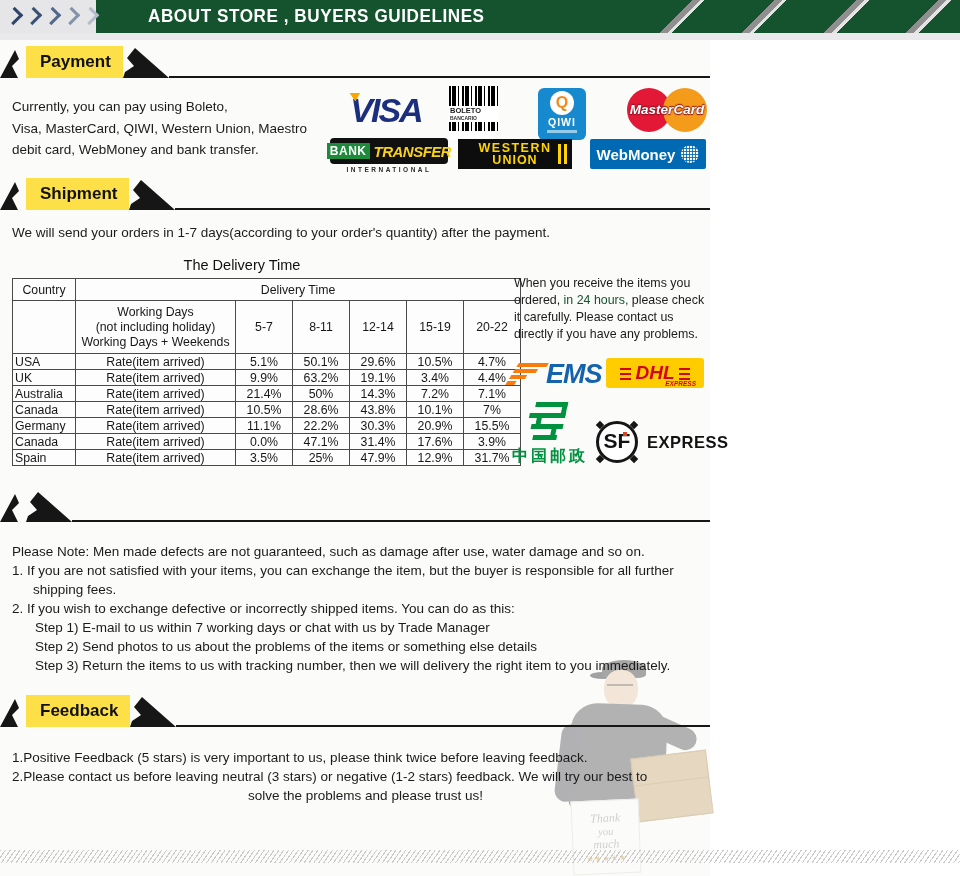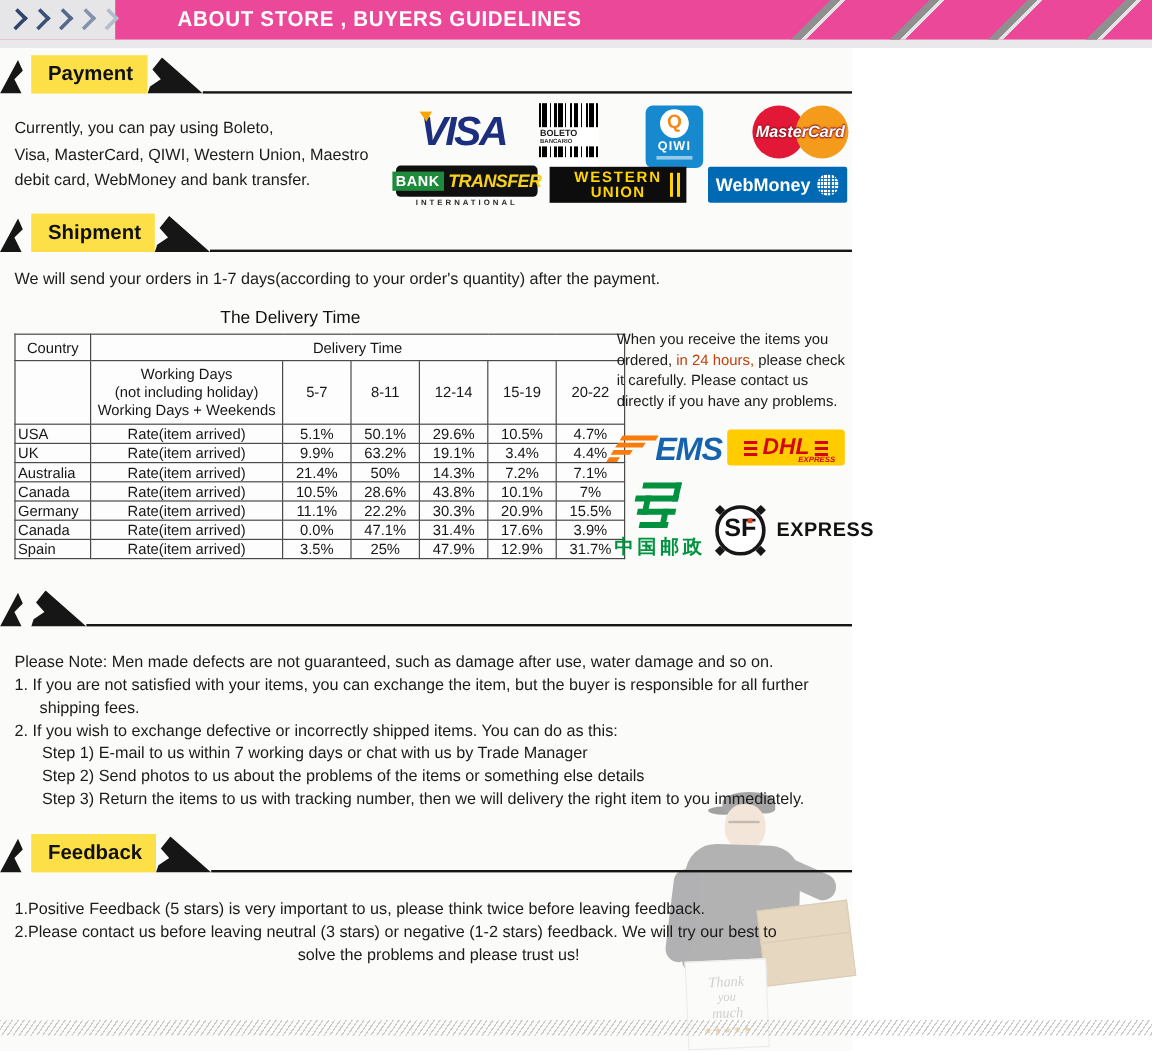--- a/index.html
+++ b/index.html
@@ -1,21 +1,21 @@
 <!DOCTYPE html>
 <html><head>
 <meta charset="utf-8">
 <style>
   html,body{margin:0;padding:0;}
   body{
     width:960px;height:876px;position:relative;background:#ffffff;
     font-family:"Liberation Sans", sans-serif;color:#1c1c1c;overflow:hidden;
   }
   
-  .topbar{position:absolute;top:0;left:0;width:960px;height:33px;background:#ec4899;z-index:5;}
+  .topbar{position:absolute;top:0;left:0;width:960px;height:33px;background:#14532d;z-index:5;}
   .chev-box{position:absolute;top:0;left:0;width:96px;height:33px;background:#e6e6e8;display:flex;align-items:center;padding-left:8px;box-sizing:border-box;gap:7px;}
   .chev{width:11px;height:11px;border-top:3px solid;border-right:3px solid;transform:rotate(45deg);margin-top:-2px;}
   .c1{border-color:#2e4468;} .c2{border-color:#3a5175;} .c3{border-color:#54688b;} .c4{border-color:#8393ab;} .c5{border-color:#b3bccb;}
   .topbar-title{position:absolute;left:148px;top:6px;color:#fff;font-size:18px;font-weight:700;letter-spacing:.6px;transform:scaleX(.95);transform-origin:left;white-space:nowrap;}
   .top-stripes{position:absolute;right:0;top:0;width:330px;height:33px;
     background:repeating-linear-gradient(135deg,transparent 0 44px,#8f8f8f 44px 50px,#e3e3e3 50px 53px,transparent 53px 58px);}
   .gap-strip{position:absolute;top:33px;left:0;width:960px;height:7px;background:#e9e9eb;z-index:4;}
   
   .content{position:absolute;top:40px;left:0;width:710px;height:836px;background:#fbfbfa;z-index:1;}
   
@@ -68,21 +68,21 @@
   table.dt{position:absolute;left:12px;top:238px;border-collapse:collapse;background:#fdfdfd;}
   table.dt th, table.dt td{border:1px solid #4a4a4a;font-weight:400;font-size:12.3px;color:#171717;padding:0 2px;}
   th.col-country{width:58px;height:21px;font-size:12.5px;}
   th.col-dt{width:425px;font-size:12.5px;}
   td.subhead{height:52px;text-align:left;padding-left:6px;font-size:12.3px;line-height:15px;}
   td.day{width:52px;text-align:center;}
   td.country-cell{height:15px;text-align:left;padding-left:4px;}
   td.rate-cell{width:155px;text-align:center;}
   td.val{text-align:center;}
   .ship-note{position:absolute;left:514px;top:235px;width:196px;font-size:12.4px;line-height:17px;color:#1b1b1b;}
-  .red{color:#c2410c;}
+  .red{color:#14532d;}
   
   .ems{left:512px;top:318px;display:flex;align-items:center;gap:4px;height:32px;}
   .ems-wing{width:30px;height:22px;position:relative;transform:skewX(-32deg);}
   .ems-wing i{position:absolute;left:0;height:4px;background:#f97b0c;display:block;}
   .ems-w1{top:0;width:30px;} .ems-w2{top:6px;width:23px;} .ems-w3{top:12px;width:16px;} .ems-w4{top:18px;width:9px;}
   .ems-word{font-style:italic;font-weight:900;font-size:27px;color:#1563ae;letter-spacing:-1px;}
   .dhl{left:606px;top:318px;width:98px;height:30px;background:#ffcc00;border-radius:3px;display:flex;align-items:center;justify-content:center;gap:4px;}
   .dhl-word{font-style:italic;font-weight:900;font-size:19px;color:#d40511;letter-spacing:0;}
   .dhl-dash{width:11px;height:13px;background:repeating-linear-gradient(0deg,#d40511 0 2.5px,#ffcc00 2.5px 5px);}
   .dhl-sub{position:absolute;right:8px;bottom:1px;font-size:6.5px;font-style:italic;font-weight:700;color:#d40511;}

